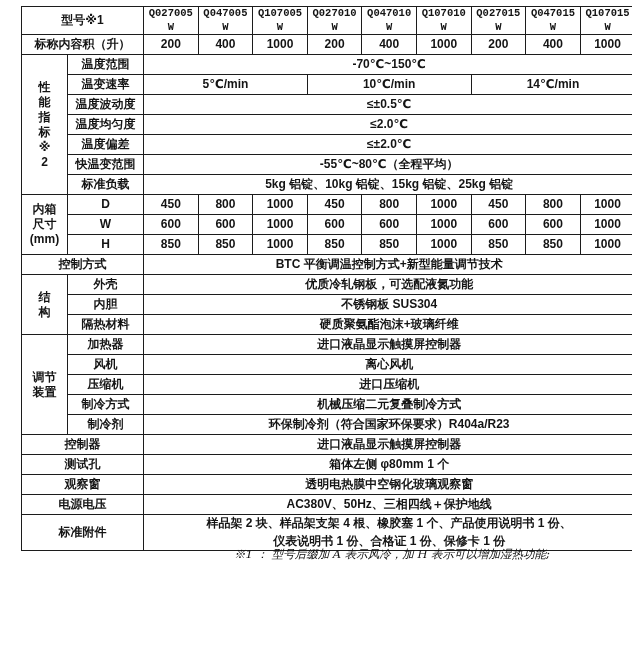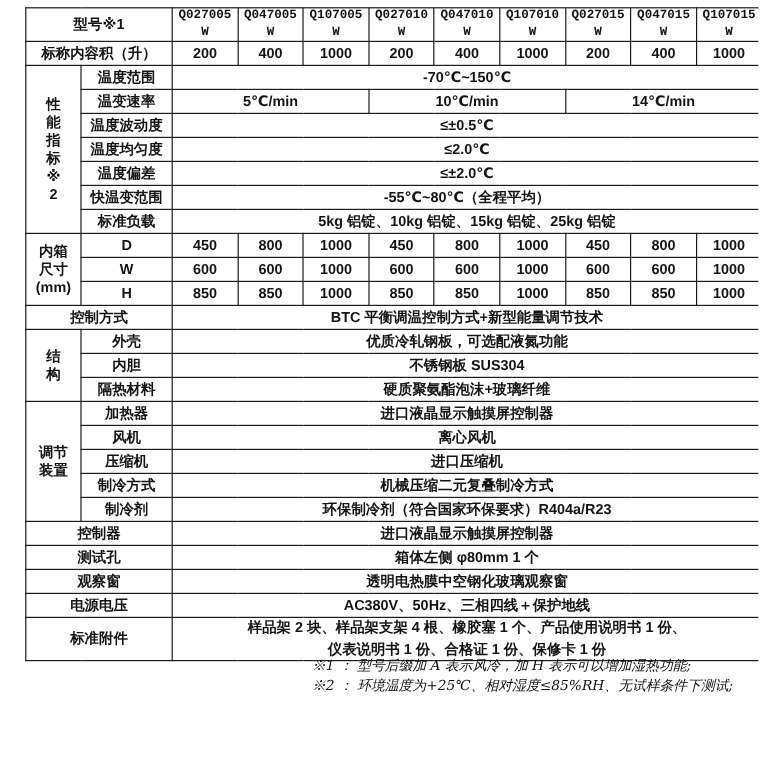--- a/index.html
+++ b/index.html
@@ -26,21 +26,21 @@
   tr.model-row { height:31px; }
   tr.acc-row { height:36px; }
   td.model div { font-size:10.5px; line-height:1.3;font-family:Liberation Mono, monospace; }
   td.num { font-size:11px;margin-top:16px; }
   td.vg { padding:1px 0; }
   td.vg div { font-size:12px; line-height:1.25; }
   td.val { white-space:normal; }
   td.acc div { line-height:1.45; }
 
   .notes {
-    position:absolute; left:260px; top:546px;
+    position:absolute; left:234px; top:546px;
     font-family:"DejaVu Serif","Liberation Serif",serif;
     font-style:italic; font-size:11.5px; line-height:17px;
     color:#101010; white-space:nowrap;
   }
 </style>
 </head>
 <body>
 
 <div class="sheet">
   <table class="spec">
@@ -262,15 +262,14 @@
       <td class="val acc" colspan="9">
         <div>样品架 2 块、样品架支架 4 根、橡胶塞 1 个、产品使用说明书 1 份、</div>
         <div>仪表说明书 1 份、合格证 1 份、保修卡 1 份</div>
       </td>
     </tr>
   </tbody>
     </table>
 
   <div class="notes">
     <div>※1 ： 型号后缀加 A 表示风冷，加 H 表示可以增加湿热功能;</div>
-    <div>※2 ： 环境温度为+25℃、相对湿度≤85%RH、无试样条件下测试;</div>
   </div>
 </div>
 
 </body></html>

